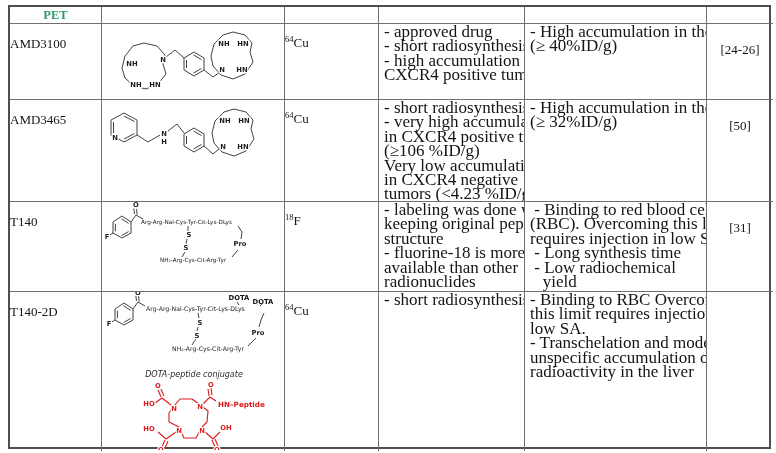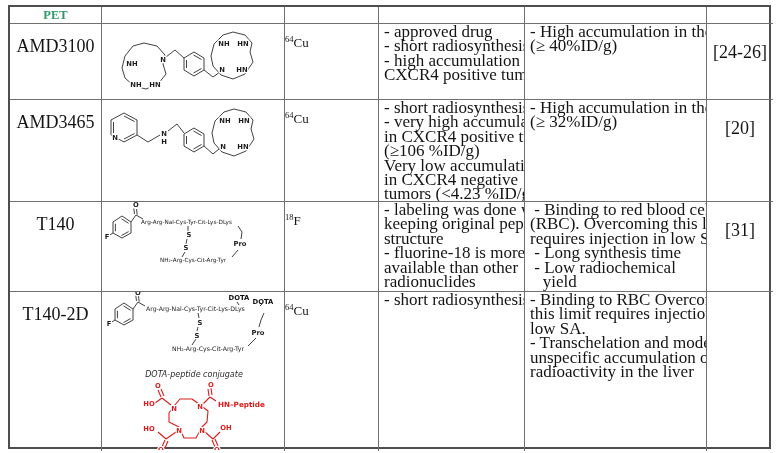--- a/index.html
+++ b/index.html
@@ -11,25 +11,25 @@
     display:grid;
     grid-template-columns:92px 183px 94px 146px 182px 66px;
     grid-template-rows:17px 76px 102px 90px 159px;
     border:2px solid #4e4e4e; box-sizing:border-box; background:#fff;
   }
   .cell { border-right:1px solid #707070; border-bottom:1px solid #707070; box-sizing:border-box; overflow:hidden; }
   .lc { border-right:none; }
   .lr { border-bottom:none; }
 
   .hdr  { font-size:12.5px; font-weight:bold; text-align:center; line-height:16px; color:#2f9a68; }
-  .name { font-size:18px; text-align:center; padding-top:12px; }
+  .name { font-size:13px; padding-top:12px; }
   .iso  { font-size:13px; padding-top:10px; }
   .iso sup { font-size:8.5px; }
   .txt  { font-size:17px; line-height:14.4px; padding:1px 2px 0 5px; white-space:pre; }
-  .ref  { font-size:18px; text-align:center; padding-top:18px; }
+  .ref  { font-size:13px; text-align:center; padding-top:18px; }
   .struct { display:block; }
 
   
   .bond   { stroke:#2b2b2b; stroke-width:0.9; fill:none; stroke-linejoin:round; }
   .rbond  { stroke:#dd1c1c; stroke-width:1.1; fill:none; stroke-linejoin:round; }
   .atm    { font-family:"DejaVu Sans", sans-serif; font-size:6.8px; font-weight:bold; fill:#1c1c1c;
             stroke:#ffffff; stroke-width:2.4px; paint-order:stroke; text-anchor:middle; }
   .seq    { font-family:"DejaVu Sans", sans-serif; font-size:5.7px; fill:#1c1c1c; }
   .seq4   { font-family:"DejaVu Sans", sans-serif; font-size:6.2px; fill:#1c1c1c; }
   .dota   { font-family:"DejaVu Sans", sans-serif; font-size:6.8px; font-weight:bold; fill:#111; text-anchor:middle; }
@@ -111,21 +111,21 @@
     <div class="cell iso"><sup>64</sup><span>Cu</span></div>
     <div class="cell txt">- short radiosynthesis
 - very high accumulation
 in CXCR4 positive tumor
 (≥106 %ID/g)
 Very low accumulation
 in CXCR4 negative
 tumors (&lt;4.23 %ID/g)</div>
     <div class="cell txt">- High accumulation in the liver
 (≥ 32%ID/g)</div>
-    <div class="cell lc ref">[20]</div>
+    <div class="cell lc ref">[50]</div>
 
     <div class="cell name">T140</div>
     <div class="cell">
       <svg class="struct" width="182" height="89" viewBox="0 0 182 89">
 
         <path class="bond" d="M20,14 L29,20 L29,31 L20,36 L11,31 L11,20 Z"></path>
         <path class="bond" d="M19.5,16.8 L26.6,21.3 M26.6,29.6 L19.5,33.5 M13.4,29.2 L13.4,21.8"></path>
         <path class="bond" d="M11,31 L6,34"></path>
 
         <path class="bond" d="M29,20 L34,13 L41,17"></path>

